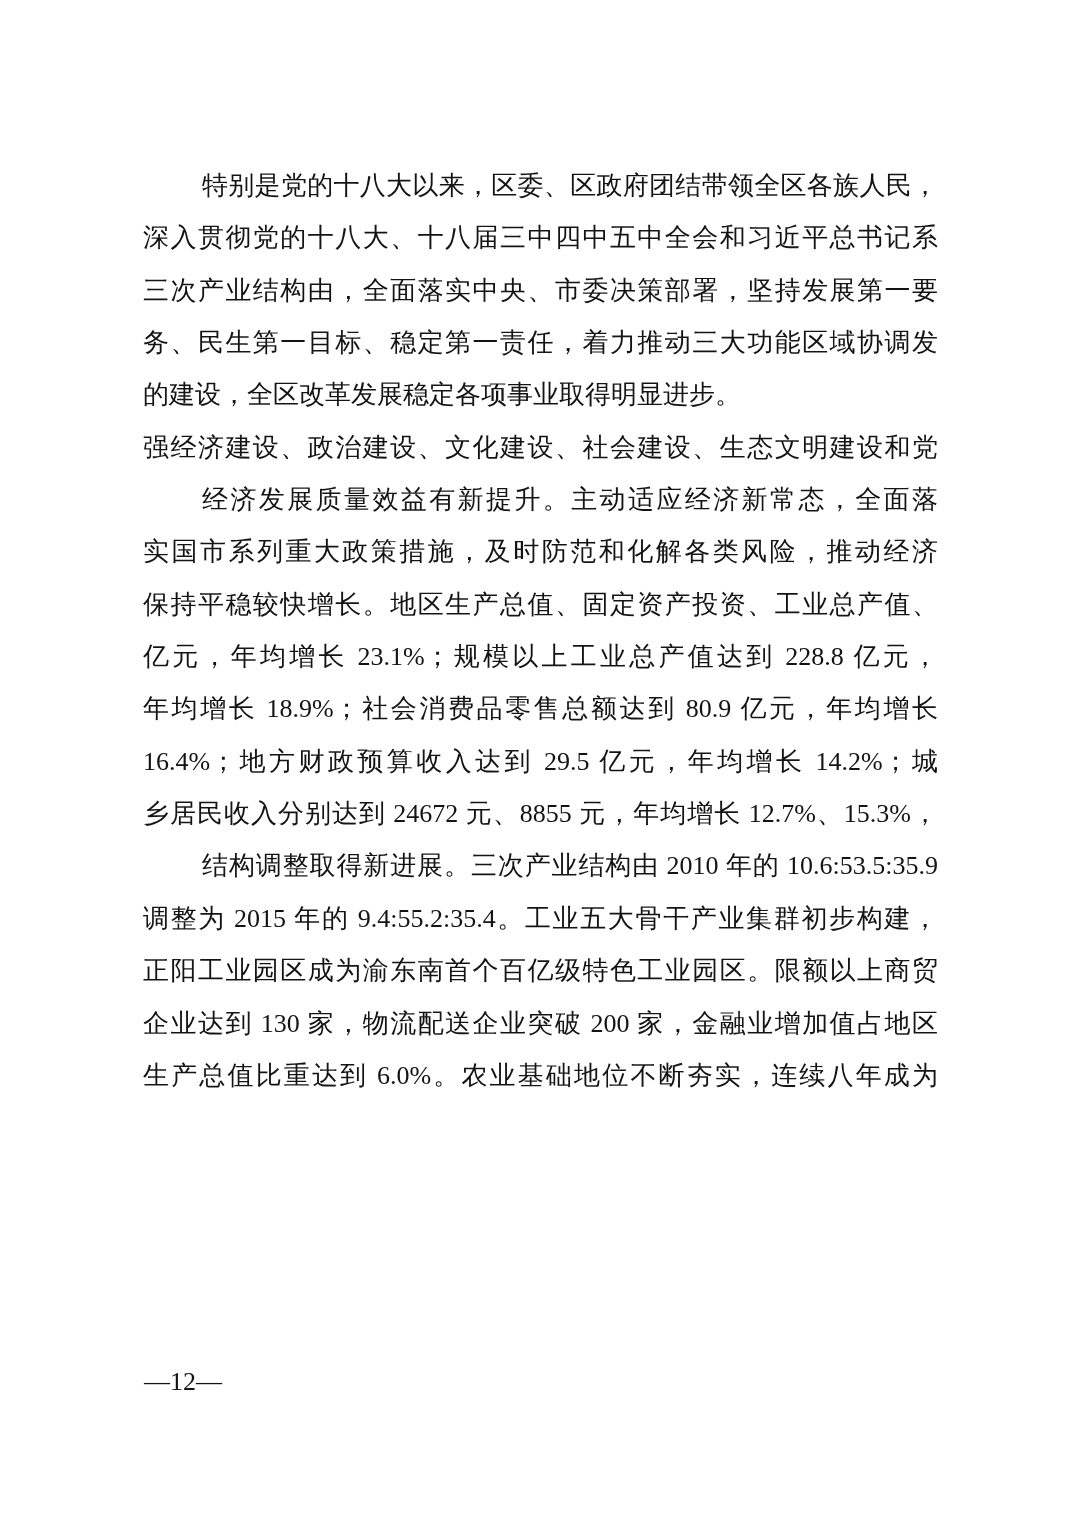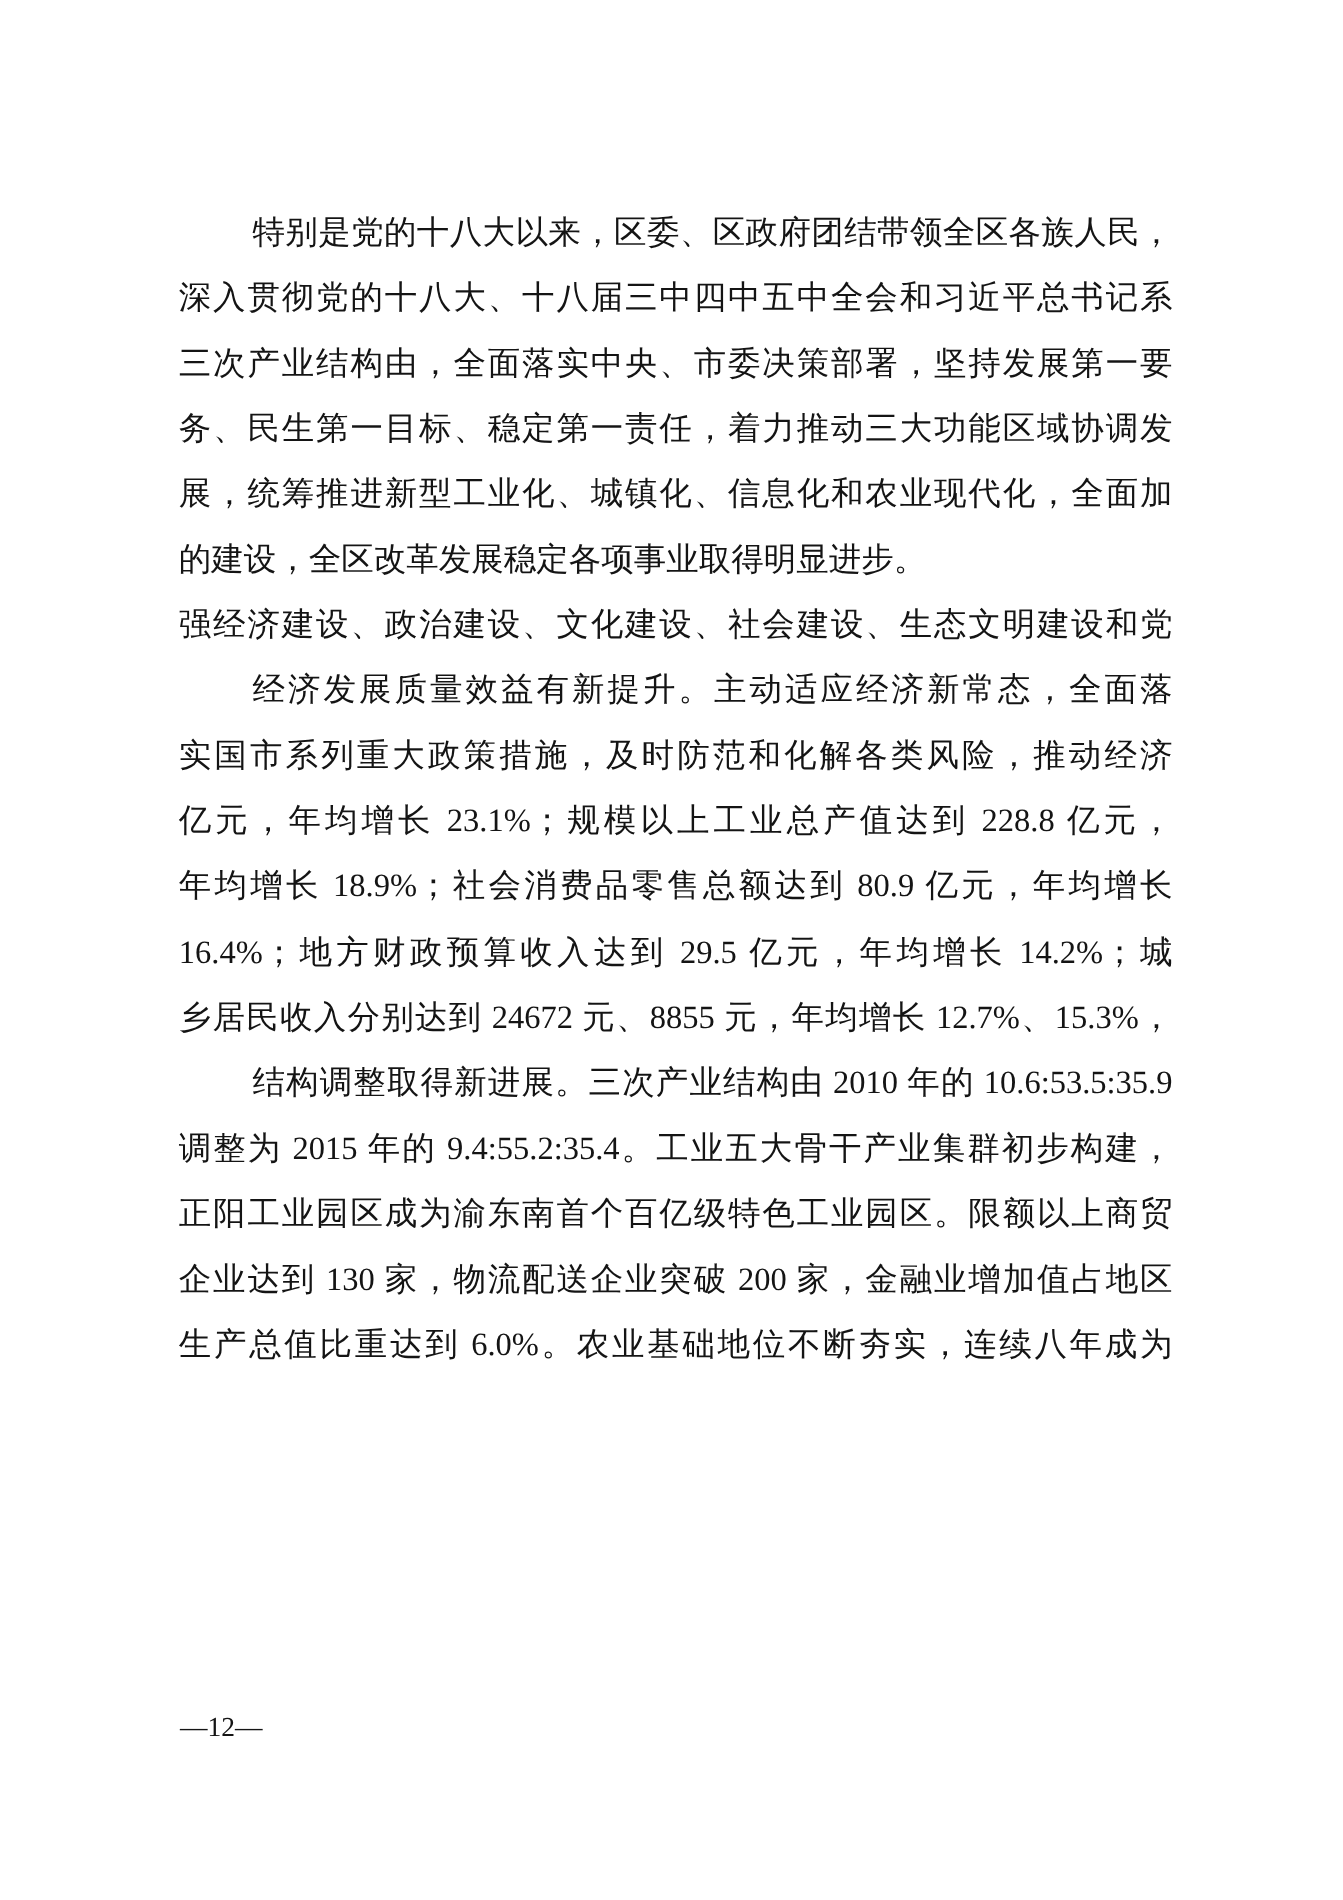--- a/index.html
+++ b/index.html
@@ -43,42 +43,42 @@
     text-align-last: left;
     white-space: normal;
   }
   .line.first-line {
     text-indent: 59px;
   }
   .page-footer {
     position: absolute;
     left: 144px;
     top: 1362px;
-    font-size: 22px;
+    font-size: 26px;
     line-height: 40px;
     color: #141414;
   }
 </style>
 </head>
 <body>
 
 <div class="page">
   <main id="content" class="content">
       <div class="paragraph">
         <div class="line first-line">特别是党的十八大以来，区委、区政府团结带领全区各族人民，</div>
         <div class="line">深入贯彻党的十八大、十八届三中四中五中全会和习近平总书记系</div>
         <div class="line">三次产业结构由，全面落实中央、市委决策部署，坚持发展第一要</div>
         <div class="line">务、民生第一目标、稳定第一责任，着力推动三大功能区域协调发</div>
-        <div class="line">展，统筹推进新型工业化、城镇化、信息化和农业现代化，全面加</div>
         <div class="line left-last">的建设，全区改革发展稳定各项事业取得明显进步。</div>
         <div class="line">强经济建设、政治建设、文化建设、社会建设、生态文明建设和党</div>
       </div>
       <div class="paragraph">
         <div class="line first-line">经济发展质量效益有新提升。主动适应经济新常态，全面落</div>
         <div class="line">实国市系列重大政策措施，及时防范和化解各类风险，推动经济</div>
+        <div class="line">保持平稳较快增长。地区生产总值、固定资产投资、工业总产值、</div>
         <div class="line">亿元，年均增长 23.1%；规模以上工业总产值达到 228.8 亿元，</div>
         <div class="line">年均增长 18.9%；社会消费品零售总额达到 80.9 亿元，年均增长</div>
         <div class="line">16.4%；地方财政预算收入达到 29.5 亿元，年均增长 14.2%；城</div>
         <div class="line">乡居民收入分别达到 24672 元、8855 元，年均增长 12.7%、15.3%，</div>
       </div>
       <div class="paragraph">
         <div class="line first-line">结构调整取得新进展。三次产业结构由 2010 年的 10.6:53.5:35.9</div>
         <div class="line">调整为 2015 年的 9.4:55.2:35.4。工业五大骨干产业集群初步构建，</div>
         <div class="line">正阳工业园区成为渝东南首个百亿级特色工业园区。限额以上商贸</div>
         <div class="line">企业达到 130 家，物流配送企业突破 200 家，金融业增加值占地区</div>

